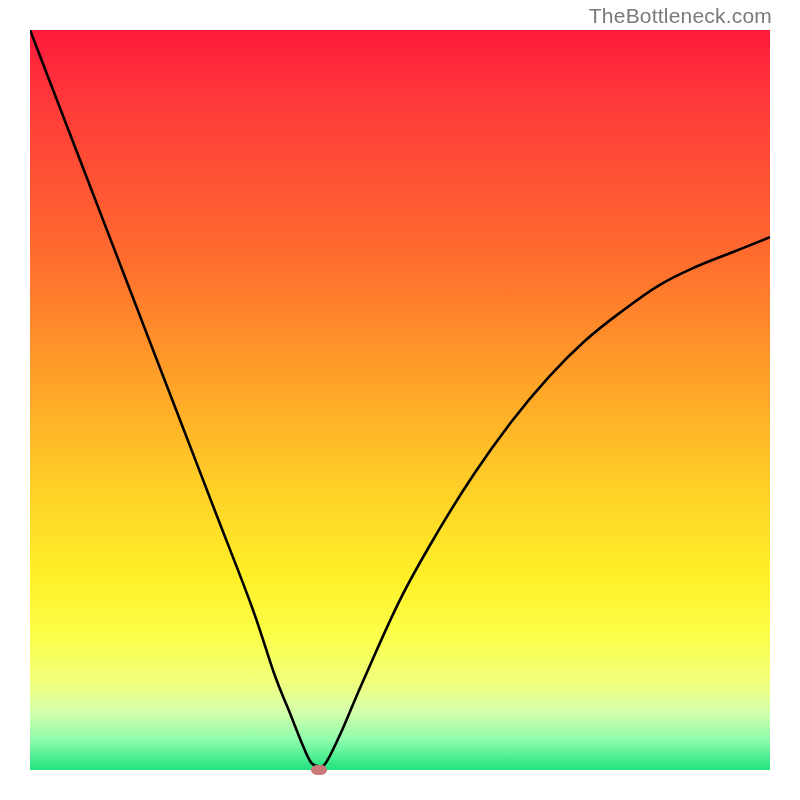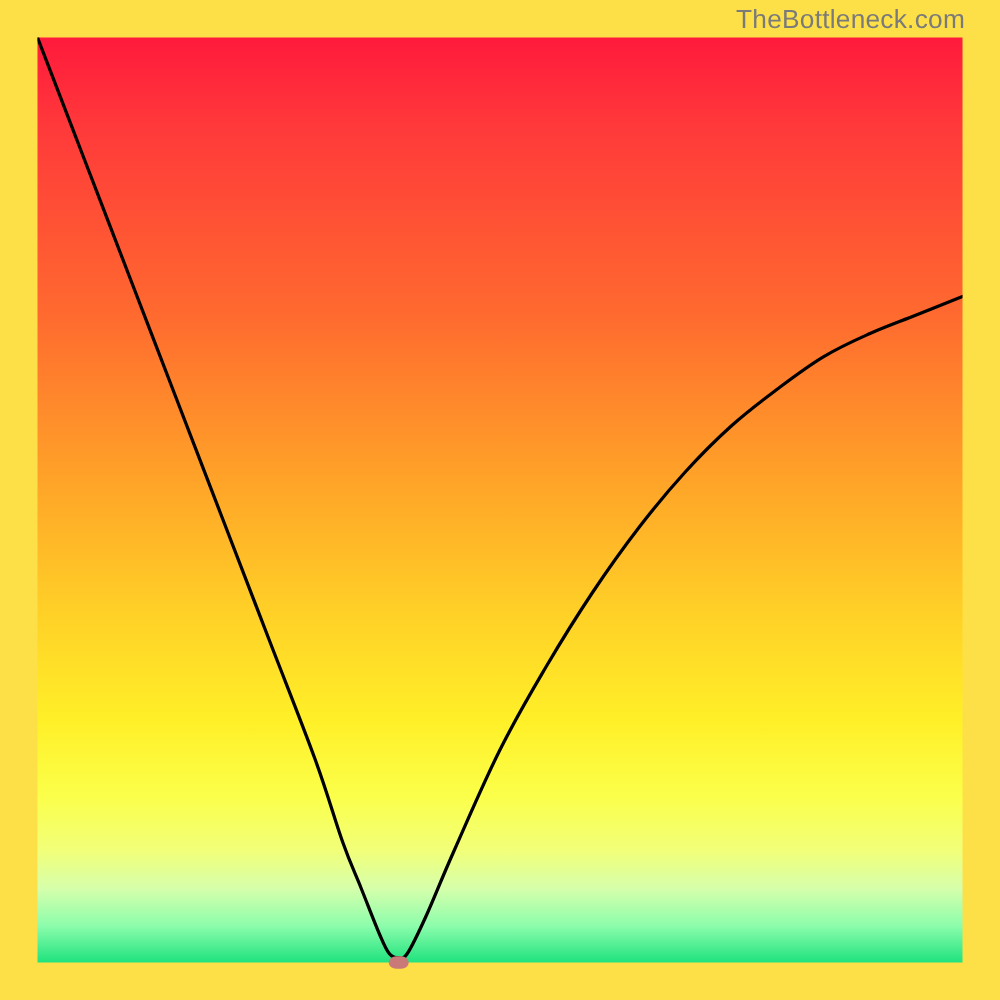--- a/index.html
+++ b/index.html
@@ -8,21 +8,21 @@
     width: 800px;
     height: 800px;
     background: #000;
     overflow: hidden;
     font-family: Arial, Helvetica, sans-serif;
   }
   .frame {
     position: relative;
     width: 800px;
     height: 800px;
-    background: #fde047;
+    background: #ffffff;
   }
   .plot-area {
     position: absolute;
     left: 30px;
     top: 30px;
     width: 740px;
     height: 740px;
     
     background: linear-gradient(
       to bottom,

